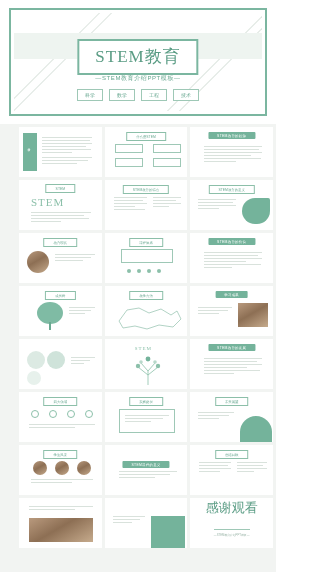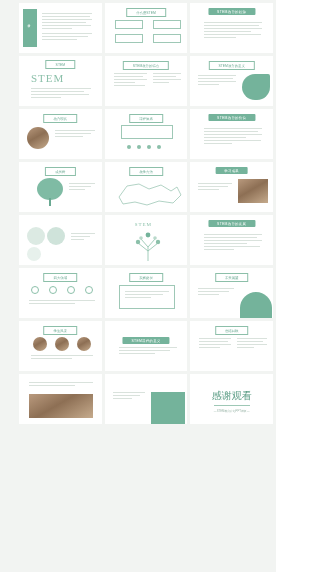--- a/index.html
+++ b/index.html
@@ -160,20 +160,41 @@
     color: #8aa99b;
     white-space: nowrap;
   }
   .tinyw { color: #ffffff; }
 </style>
 </head>
 <body>
 
 <div class="page">
 
+  <div class="cover">
+    <div class="cover-frame"></div>
+    <div class="cover-inner">
+      <div class="cover-band"></div>
+      <div class="diag" style="left:30px;  top:-50px;"></div>
+      <div class="diag" style="left:42px;  top:-50px;"></div>
+      <div class="diag" style="left:196px; top:-50px;"></div>
+      <div class="diag" style="left:208px; top:-50px;"></div>
+
+      <div class="cover-title-box">
+        <div class="cover-title">STEM教育</div>
+      </div>
+      <div class="cover-sub">—STEM教育介绍PPT模板—</div>
+      <div class="cover-tags">
+        <div class="cover-tag">科学</div>
+        <div class="cover-tag">数学</div>
+        <div class="cover-tag">工程</div>
+        <div class="cover-tag">技术</div>
+      </div>
+    </div>
+  </div>
 
   <div class="grid">
 
     <div class="slide">
       <div class="box-f" style="left:4px;top:6px;width:14px;height:38px;"></div>
       <div class="tiny tinyw" style="left:8px;top:19px;font-size:3px;writing-mode:vertical-rl;">目录</div>
       <div class="lines" style="left:23px;top:10px;width:50px;">
         <div class="ln" style="width:100%"></div>
           <div class="ln" style="width:96%"></div>
         <div class="ln" style="width:100%"></div>
@@ -420,19 +441,19 @@
     <div class="slide">
       <div class="box-f" style="left:46px;top:18px;width:34px;height:32px;"></div>
       <div class="lines" style="left:8px;top:18px;width:32px;">
         <div class="ln" style="width:100%"></div>
           <div class="ln" style="width:86%"></div>
         <div class="ln" style="width:60%"></div>
       </div>
     </div>
 
     <div class="slide">
-      <div class="thanks" style="left:50%;top:15px;transform:translateX(-50%);font-size:10px;">感谢观看</div>
+      <div class="thanks" style="left:50%;top:1px;transform:translateX(-50%);font-size:13px;">感谢观看</div>
       <div style="position:absolute;left:50%;top:31px;transform:translateX(-50%);width:36px;height:1px;background:#9ec8b6;"></div>
       <div class="tiny" style="left:50%;top:35px;transform:translateX(-50%);font-size:2.8px;color:#9ab5a8;">—STEM教育介绍PPT模板—</div>
     </div>
 
   </div>
 </div>
 
 </body></html>

